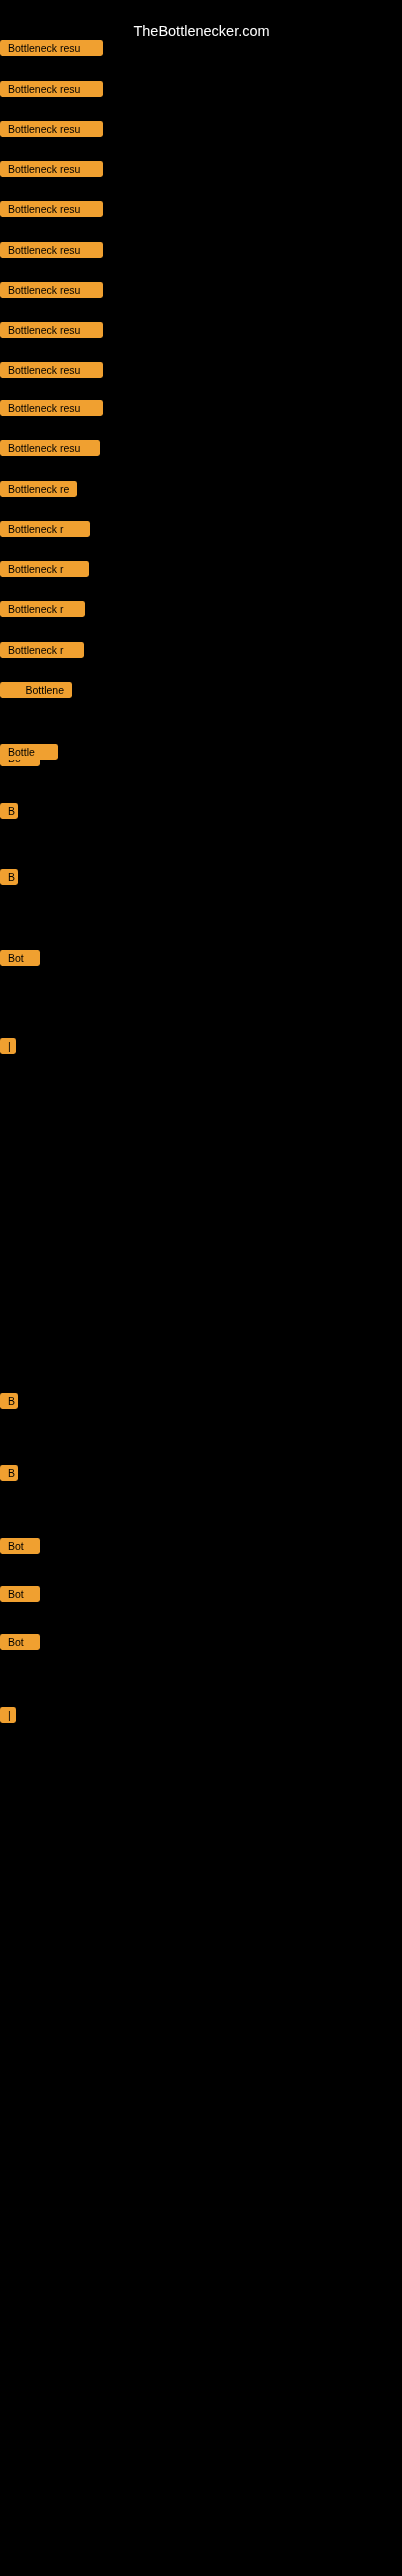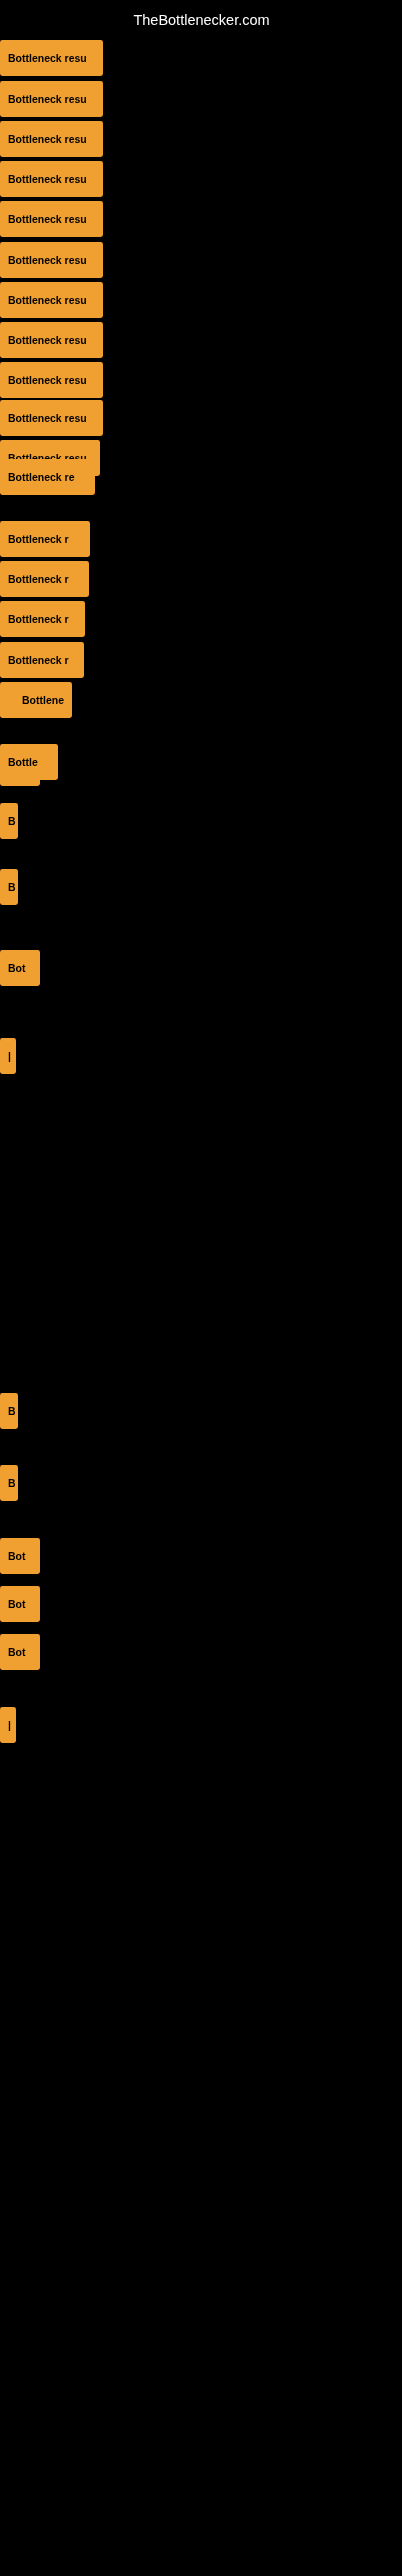--- a/index.html
+++ b/index.html
@@ -7,30 +7,30 @@
       background-color: #000;
       width: 403px;
       min-height: 2576px;
       font-family: Arial, sans-serif;
       position: relative;
     }
     .site-title {
       text-align: center;
       color: #fff;
       font-size: 14.5px;
-      padding: 12px 0;
+      padding: 23px 0;
       background: #000;
     }
     .bottleneck-btn {
       display: inline-block;
       background-color: #f0a030;
       color: #000;
       font-size: 10.5px;
-      font-weight: bold;
-      padding: 12px 8px;
+      font-weight: normal;
+      padding: 2px 8px;
       border-radius: 2.4px;
       position: absolute;
       left: 0;
       white-space: nowrap;
       overflow: hidden;
       cursor: pointer;
     }
   </style>
 </head>
 <body>
@@ -42,21 +42,21 @@
     <div class="bottleneck-btn" style="top: 81px; width: 103px;">Bottleneck resu</div>
     <div class="bottleneck-btn" style="top: 121px; width: 103px;">Bottleneck resu</div>
     <div class="bottleneck-btn" style="top: 161px; width: 103px;">Bottleneck resu</div>
     <div class="bottleneck-btn" style="top: 201px; width: 103px;">Bottleneck resu</div>
     <div class="bottleneck-btn" style="top: 242px; width: 103px;">Bottleneck resu</div>
     <div class="bottleneck-btn" style="top: 282px; width: 103px;">Bottleneck resu</div>
     <div class="bottleneck-btn" style="top: 322px; width: 103px;">Bottleneck resu</div>
     <div class="bottleneck-btn" style="top: 362px; width: 103px;">Bottleneck resu</div>
     <div class="bottleneck-btn" style="top: 400px; width: 103px;">Bottleneck resu</div>
     <div class="bottleneck-btn" style="top: 440px; width: 100px;">Bottleneck resu</div>
-    <div class="bottleneck-btn" style="top: 459px; width: 95px;">Bottleneck re</div>
+    <div class="bottleneck-btn" style="top: 481px; width: 77px;">Bottleneck re</div>
     <div class="bottleneck-btn" style="top: 521px; width: 90px;">Bottleneck r</div>
     <div class="bottleneck-btn" style="top: 561px; width: 89px;">Bottleneck r</div>
     <div class="bottleneck-btn" style="top: 601px; width: 85px;">Bottleneck r</div>
     <div class="bottleneck-btn" style="top: 642px; width: 84px;">Bottleneck r</div>
     <div class="bottleneck-btn" style="top: 682px; width: 72px; text-align: right;">Bottlene</div>
     <div class="bottleneck-btn" style="top: 750px; width: 40px;">Bo</div>
     <div class="bottleneck-btn" style="top: 744px; width: 58px;">Bottle</div>
     <div class="bottleneck-btn" style="top: 803px; width: 17.7px;">B</div>
     <div class="bottleneck-btn" style="top: 869px; width: 17.7px;">B</div>
     <div class="bottleneck-btn" style="top: 950px; width: 40px;">Bot</div>

